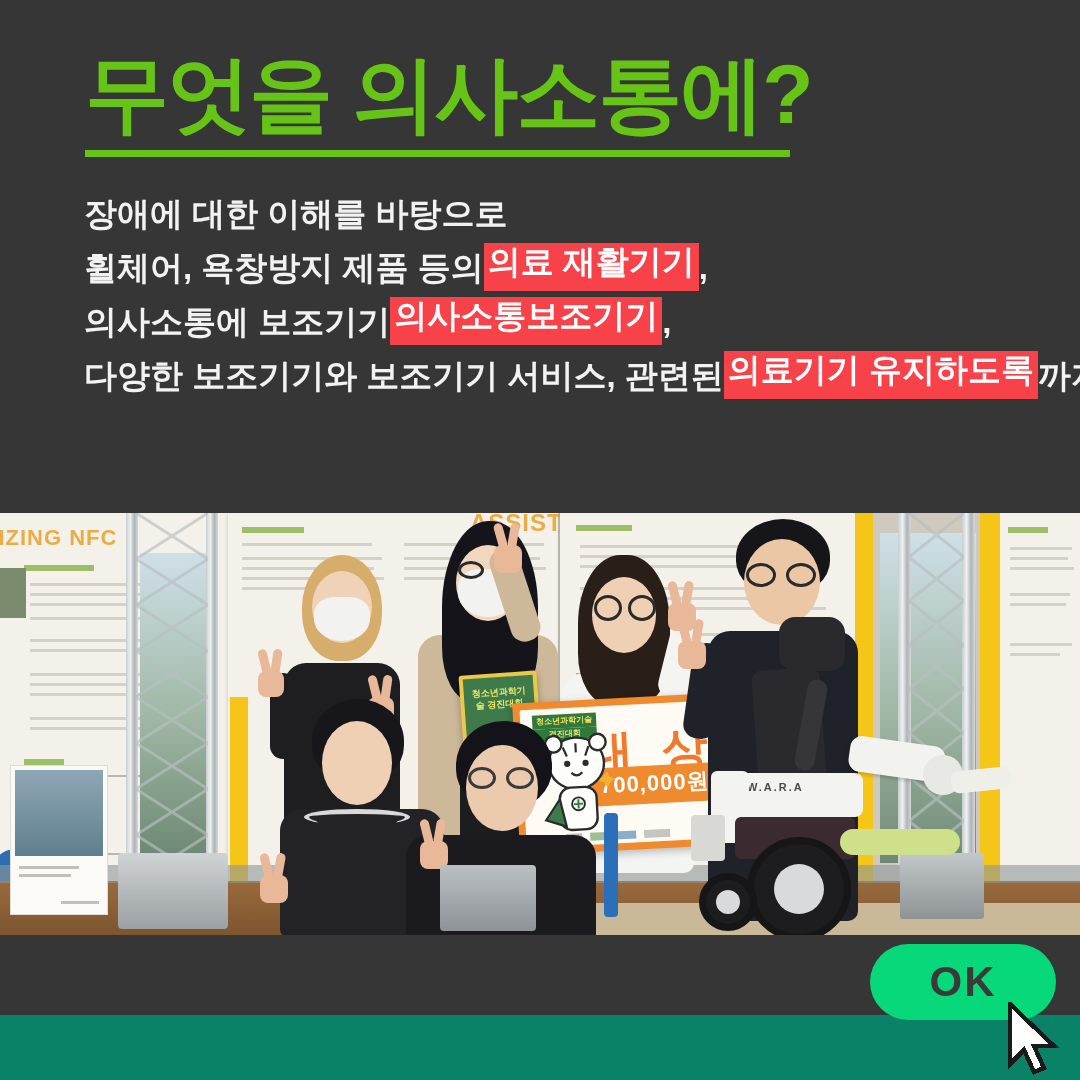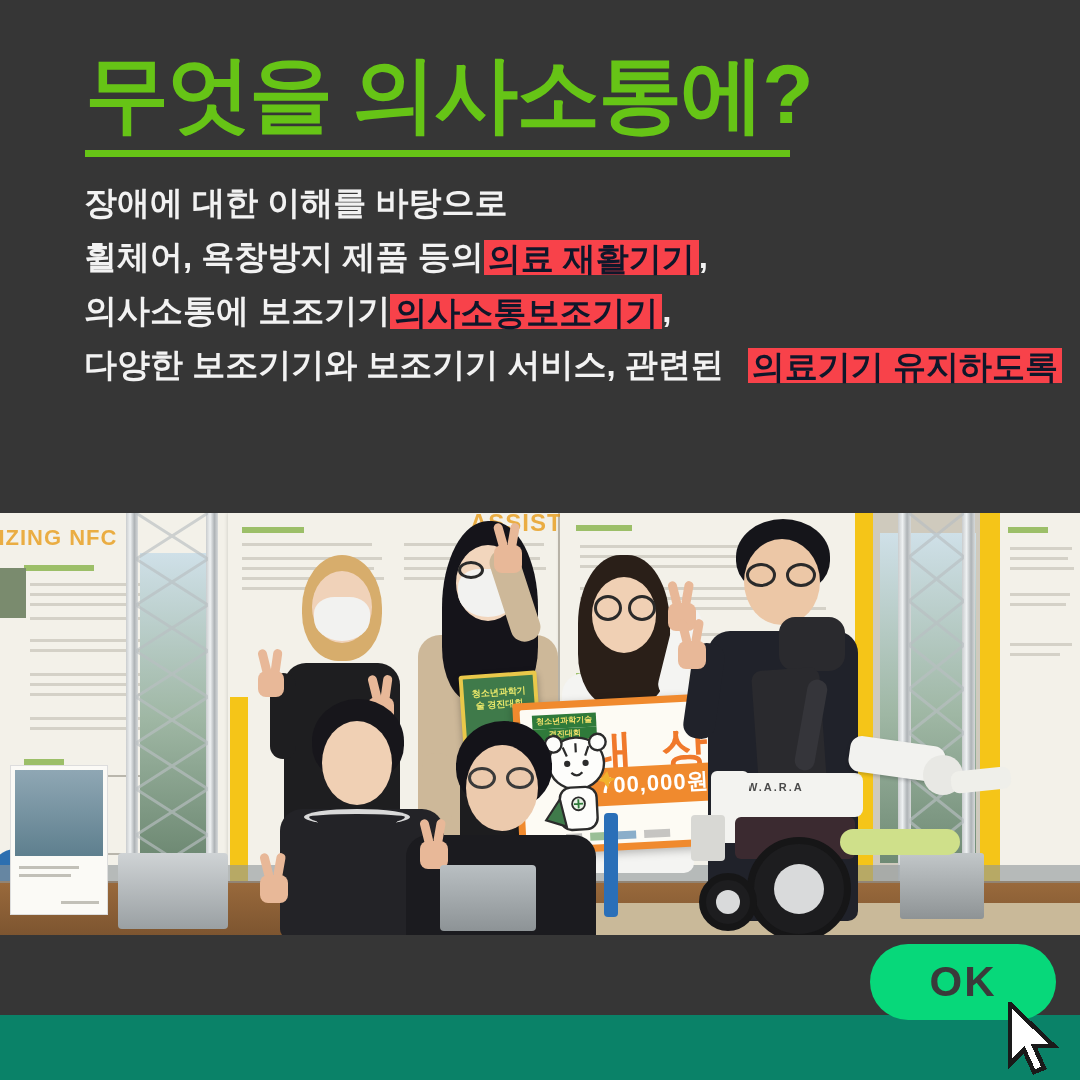--- a/index.html
+++ b/index.html
@@ -20,24 +20,24 @@
     position:absolute; left:0; top:98px; width:705px; height:7px; background:#66c416;
   }
 
   
   #body-copy{
     position:absolute; left:84px; top:186px; width:940px;
   }
   .copy-line{
     font-size:33px; font-weight:700; color:#f2f2f2;
     line-height:1.0; height:54px; white-space:nowrap;
-    display:flex; align-items:flex-start;
+    display:flex; align-items:center;
   }
   .hl{
-    background:#f8424a; color:#0f172a; padding:2px 4px 0 4px;
+    background:#f8424a; color:#ffffff; padding:2px 4px 13px 4px;
     display:inline-block; line-height:1.0;
   }
 
   
   #photo{
     position:absolute; left:0; top:513px; width:1080px; height:422px;
     overflow:hidden; background:#cfcabd;
   }
   
   .poster{
@@ -137,21 +137,21 @@
     <div class="copy-line" style="color: rgb(242, 242, 242);">
       <span>휠체어, 욕창방지 제품 등의 </span>
       <span class="hl" style="background: rgb(248, 66, 74);">의료 재활기기</span>
       <span>,</span>
     </div>
     <div class="copy-line" style="color: rgb(242, 242, 242);">
       <span>의사소통에 보조기기 </span>
       <span class="hl" style="background: rgb(248, 66, 74);">의사소통보조기기</span>
       <span>,</span>
     </div>
-    <div class="copy-line" style="color: rgb(242, 242, 242); gap: 24px;">
+    <div class="copy-line" style="color: rgb(242, 242, 242);">
       <span>다양한 보조기기와 보조기기 서비스, 관련된 </span>
       <span class="hl" style="background: rgb(248, 66, 74);">의료기기 유지하도록</span>
       <span>까지!</span>
     </div>
   </div>
 
 <div id="photo">
 
   <div class="poster" style="left:-10px;top:0;width:250px;height:422px;">
     <div class="ptitle" style="left:-6px;top:12px;">LIZING NFC</div>

